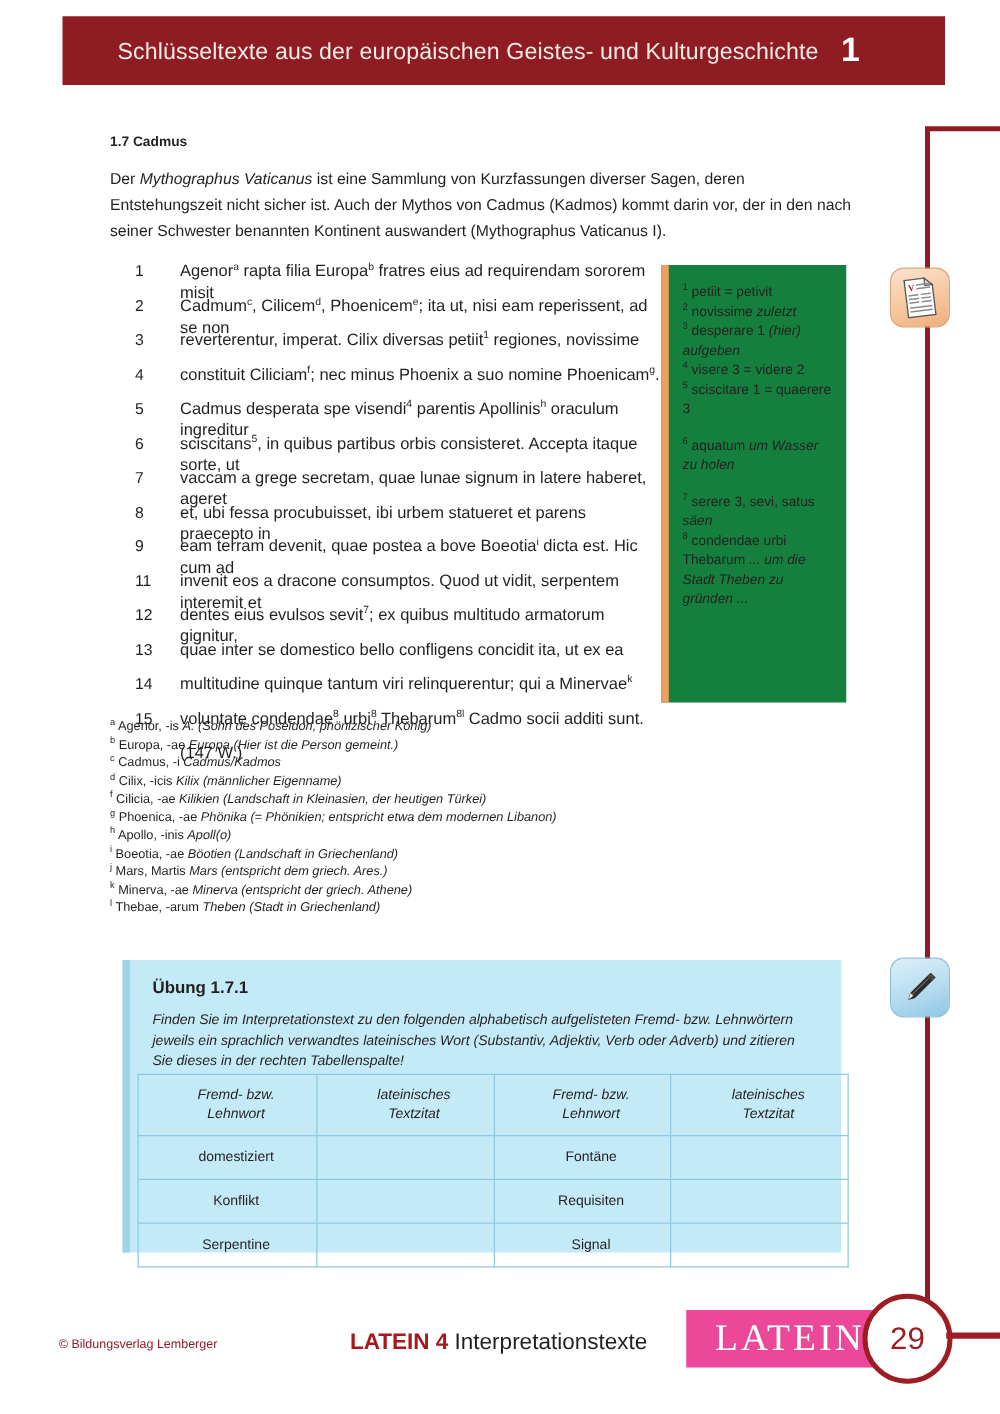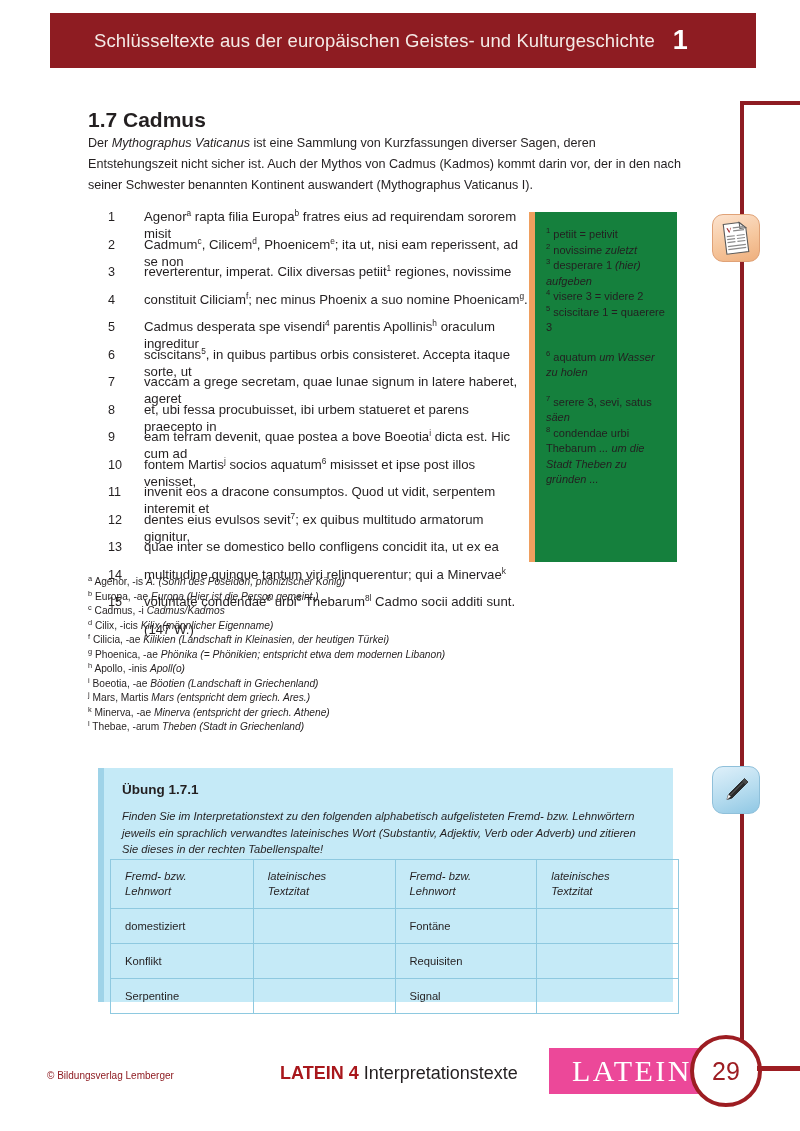--- a/index.html
+++ b/index.html
@@ -40,21 +40,21 @@
     width: 56px; height: 4px; background: #8e1c22;
   }
   .rule-vert {
     position: absolute; left: 740px; top: 101px;
     width: 4px; height: 963px; background: #8e1c22;
   }
 
   
   .sec-title {
     position: absolute; left: 88px; top: 108px;
-    font-size: 21px; font-weight: bold; color: #231f20; text-align: center;
+    font-size: 11px; font-weight: bold; color: #231f20; text-align: center;
   }
   .intro {
     position: absolute; left: 88px; top: 133px; width: 600px;
     font-size: 12.6px; line-height: 21px; color: #231f20;
   }
   .intro i { font-style: italic; }
 
   
   .latin-block {
     position: absolute; left: 108px; top: 208px; width: 420px;
@@ -126,21 +126,21 @@
     font-size: 11.2px; font-style: italic; line-height: 16.5px;
     color: #231f20; margin: 11px 18px 0 18px;
   }
 
   .ex-table {
     position: absolute; left: 6px; top: 91px;
     width: 569px; border-collapse: collapse;
   }
   .ex-table td, .ex-table th {
     border: 1px solid #8ec9e0;
-    text-align: left;
+    text-align: center;
     vertical-align: top;
   }
   .ex-table th {
     font-size: 11.2px; font-style: italic; font-weight: normal;
     padding: 9px 0 9px 14px; height: 48px; line-height: 15px;
   }
   .ex-table td {
     font-size: 11.2px; padding: 11px 0 11px 14px; height: 34px;
   }
   .col-a { width: 143px; }
@@ -231,24 +231,20 @@
         <span class="lnum">7</span>
         <span class="ltxt">vaccam a grege secretam, quae lunae signum in latere haberet, ageret</span>
       </div>
       <div class="lrow">
         <span class="lnum">8</span>
         <span class="ltxt">et, ubi fessa procubuisset, ibi urbem statueret et parens praecepto in</span>
       </div>
       <div class="lrow">
         <span class="lnum">9</span>
         <span class="ltxt">eam terram devenit, quae postea a bove Boeotia<sup>i</sup> dicta est. Hic cum ad</span>
-      </div>
-      <div class="lrow">
-        <span class="lnum">10</span>
-        <span class="ltxt">fontem Martis<sup>j</sup> socios aquatum<sup>6</sup> misisset et ipse post illos venisset,</span>
       </div>
       <div class="lrow">
         <span class="lnum">11</span>
         <span class="ltxt">invenit eos a dracone consumptos. Quod ut vidit, serpentem interemit et</span>
       </div>
       <div class="lrow">
         <span class="lnum">12</span>
         <span class="ltxt">dentes eius evulsos sevit<sup>7</sup>; ex quibus multitudo armatorum gignitur,</span>
       </div>
       <div class="lrow">

